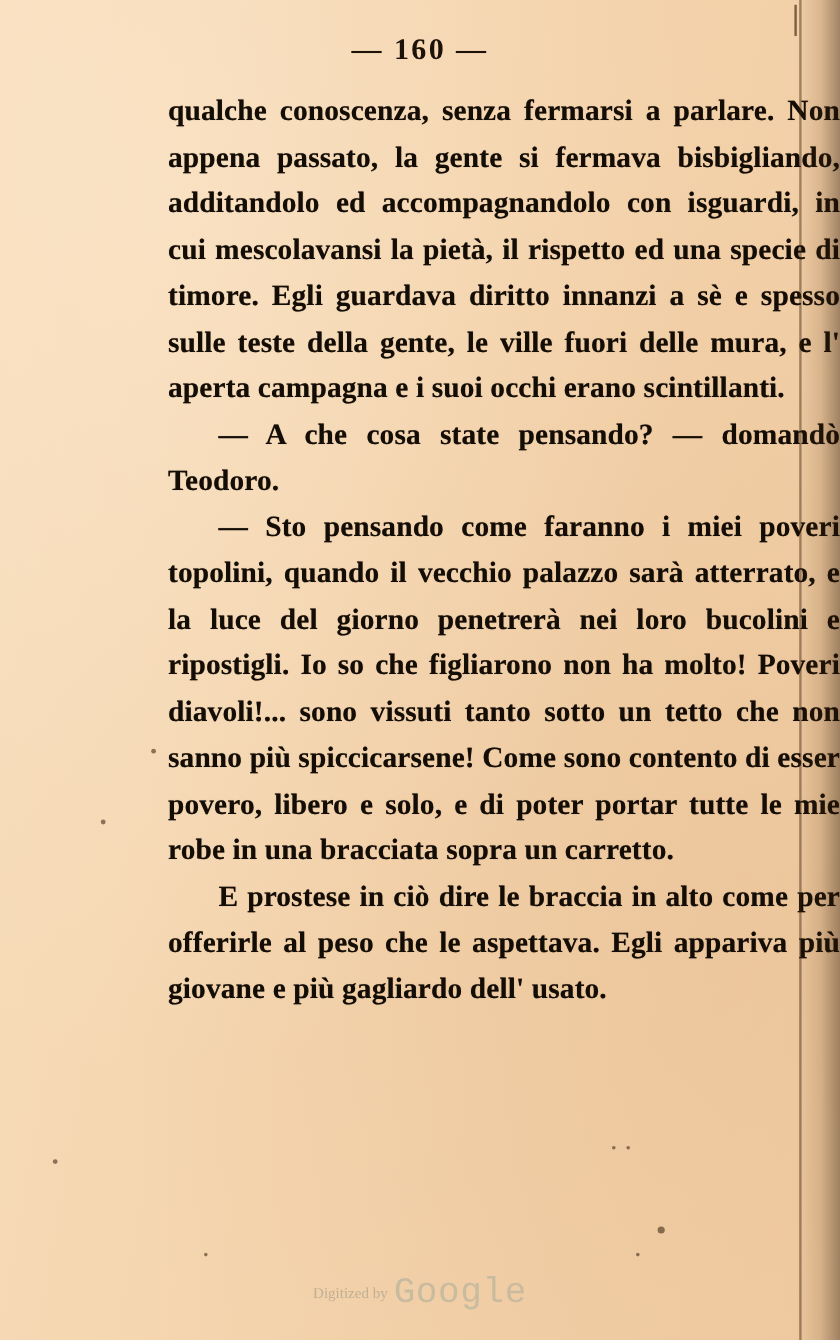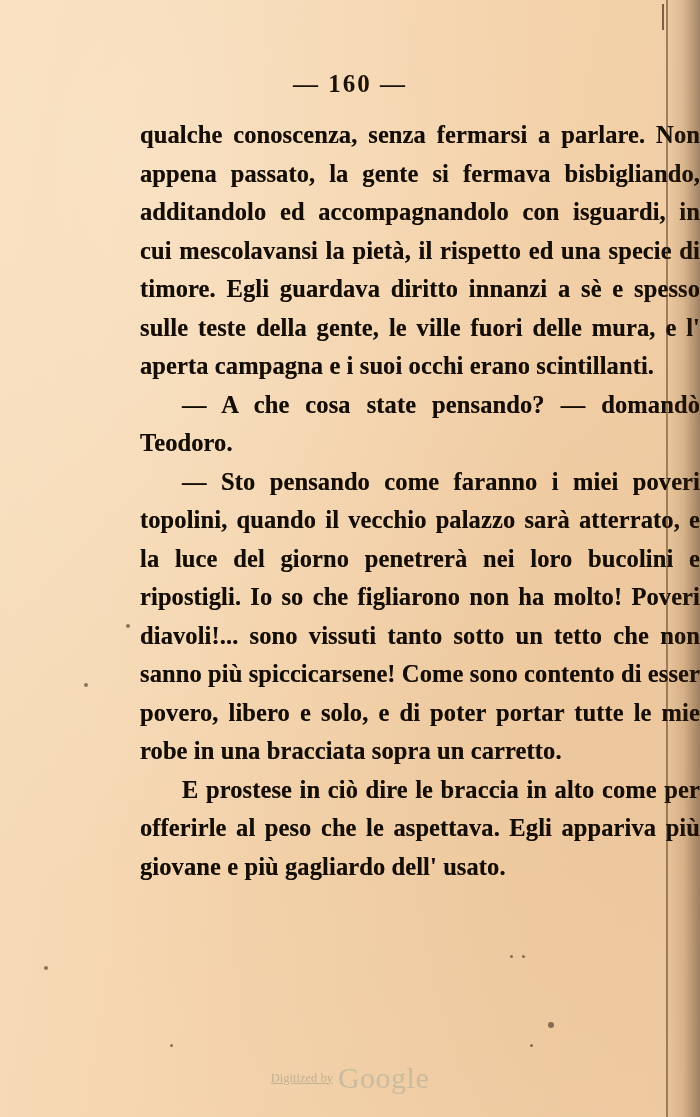--- a/index.html
+++ b/index.html
@@ -56,21 +56,21 @@
     left: 0;
     top: 0;
     width: 700px;
     height: 1117px;
     
     overflow: hidden;
   }
 
   .page-number {
     text-align: center;
-    margin-top: 70px;
+    margin-top: 28px;
     font-size: 25px;
     font-weight: bold;
     letter-spacing: 2px;
     color: #1d1208;
     font-family: "Liberation Serif", serif;
   }
 
   .body-text {
     margin: 18px 0 0 0;
     padding: 0 0 0 140px;
@@ -114,28 +114,27 @@
     text-align: center;
     color: #b9a98d;
     font-size: 13px;
     font-family: "Liberation Serif", serif;
   }
   .footer .goog {
     font-size: 30px;
     letter-spacing: 0.5px;
     color: #c9bb9f;
     vertical-align: middle;
-    font-family: Liberation Serif, serif;
+    font-family: Liberation Mono, monospace;
   }
   .footer .digi {
     vertical-align: middle;
     font-size: 12.5px;
     color: #c0b094;
     margin-right: 5px;
-    text-decoration: underline;
   }
 </style>
 </head>
 <body>
 
 <div class="page"></div>
 
 <div class="content">
 
   <div class="page-number">— 160 —</div>

